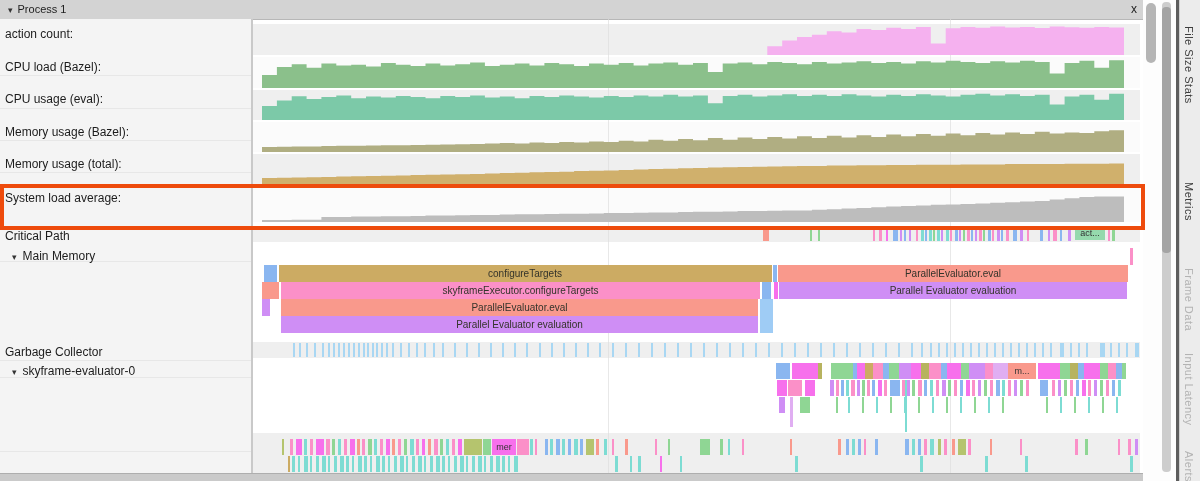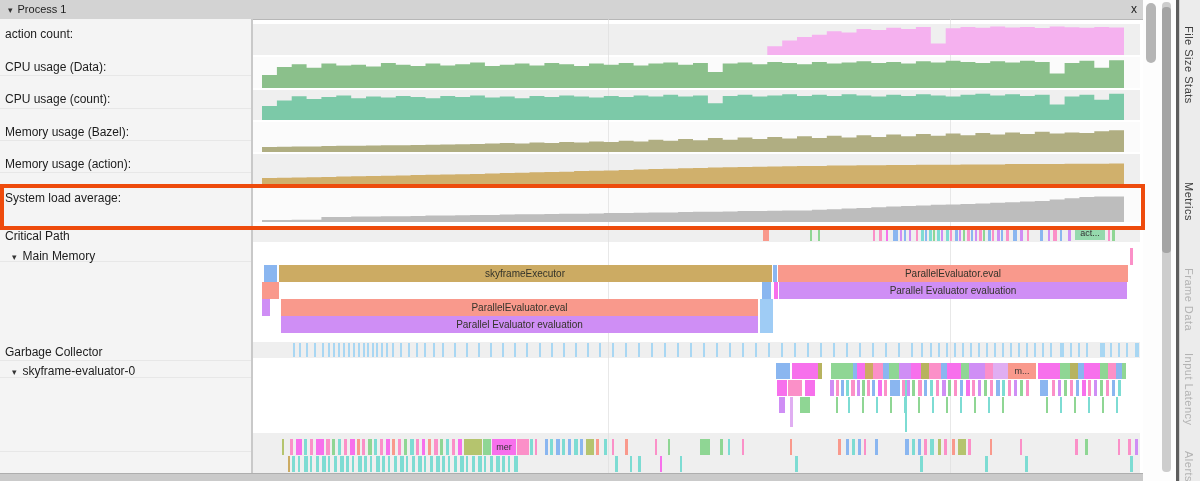--- a/index.html
+++ b/index.html
@@ -64,24 +64,24 @@
         <div class="lbl-sep" style="top: 121px;"></div>
         <div class="lbl-sep" style="top: 153px;"></div>
         <div class="lbl-sep" style="top: 242px;"></div>
         <div class="lbl-sep" style="top: 341px;"></div>
         <div class="lbl-sep" style="top: 358px;"></div>
         <div class="lbl-sep" style="top: 432px;"></div>
       </div>
     <div id="label-divider" class="abs"></div>
 
     <div class="row-label" style="top:27px">action count:</div>
-    <div class="row-label" style="top:60px">CPU usage (Data):</div>
-    <div class="row-label" style="top:92px">CPU usage (count):</div>
+    <div class="row-label" style="top:60px">CPU load (Bazel):</div>
+    <div class="row-label" style="top:92px">CPU usage (eval):</div>
     <div class="row-label" style="top:125px">Memory usage (Bazel):</div>
-    <div class="row-label" style="top:157px">Memory usage (action):</div>
+    <div class="row-label" style="top:157px">Memory usage (total):</div>
     <div class="row-label" style="top:191px">System load average:</div>
     <div class="row-label" style="top:229px">Critical Path</div>
     <div class="thread-label" style="top:249px">
       <span class="tg">▾</span><span>Main Memory</span>
     </div>
     <div class="row-label" style="top:345px">Garbage Collector</div>
     <div class="thread-label" style="top:364px">
       <span class="tg">▾</span><span>skyframe-evaluator-0</span>
     </div>
 
@@ -153,25 +153,26 @@
         <div class="tick" style="left: 1040px; top: 228px; width: 3px; height: 13px; background: rgb(138, 182, 240);"></div>
         <div class="tick" style="left: 1048px; top: 228px; width: 2px; height: 13px; background: rgb(207, 142, 245);"></div>
         <div class="tick" style="left: 1053px; top: 228px; width: 4px; height: 13px; background: rgb(251, 144, 200);"></div>
         <div class="tick" style="left: 1060px; top: 228px; width: 2px; height: 13px; background: rgb(138, 182, 240);"></div>
         <div class="tick" style="left: 1068px; top: 228px; width: 3px; height: 13px; background: rgb(207, 142, 245);"></div>
         <div class="tick" style="left: 1108px; top: 228px; width: 2px; height: 13px; background: rgb(251, 144, 200);"></div>
         <div class="tick" style="left: 1112px; top: 228px; width: 3px; height: 13px; background: rgb(143, 214, 148);"></div>
         <div class="badge" style="left: 1075px; top: 226px; width: 30px; height: 14px; background: rgb(149, 217, 173); line-height: 14px;">act...</div>
         <div class="fbar" style="left: 1130px; top: 248px; width: 3px; height: 17px; background: rgb(251, 144, 200);"></div>
         <div class="fbar" style="left: 264px; top: 265px; width: 13px; height: 17px; background: rgb(138, 182, 240);"></div>
-        <div class="fbar" style="left: 279px; top: 265px; width: 492px; height: 17px; background: rgb(204, 171, 99);">skyframeExecutor</div>
+        <div class="fbar" style="left: 279px; top: 265px; width: 492px; height: 17px; background: rgb(204, 171, 99);">configureTargets</div>
         <div class="fbar" style="left: 762px; top: 265px; width: 10px; height: 17px; background: rgb(204, 171, 99);"></div>
         <div class="fbar" style="left: 773px; top: 265px; width: 4px; height: 17px; background: rgb(138, 182, 240);"></div>
         <div class="fbar" style="left: 778px; top: 265px; width: 350px; height: 17px; background: rgb(249, 153, 140);">ParallelEvaluator.eval</div>
         <div class="fbar" style="left: 262px; top: 282px; width: 17px; height: 17px; background: rgb(249, 153, 140);"></div>
+        <div class="fbar" style="left: 281px; top: 282px; width: 479px; height: 17px; background: rgb(251, 144, 200);">skyframeExecutor.configureTargets</div>
         <div class="fbar" style="left: 762px; top: 282px; width: 9px; height: 17px; background: rgb(138, 182, 240);"></div>
         <div class="fbar" style="left: 774px; top: 282px; width: 4px; height: 17px; background: rgb(247, 112, 236);"></div>
         <div class="fbar" style="left: 779px; top: 282px; width: 348px; height: 17px; background: rgb(207, 142, 245);">Parallel Evaluator evaluation</div>
         <div class="fbar" style="left: 262px; top: 299px; width: 8px; height: 17px; background: rgb(207, 142, 245);"></div>
         <div class="fbar" style="left: 281px; top: 299px; width: 477px; height: 17px; background: rgb(249, 153, 140);">ParallelEvaluator.eval</div>
         <div class="fbar" style="left: 760px; top: 299px; width: 13px; height: 34px; background: rgb(159, 204, 245);"></div>
         <div class="fbar" style="left: 281px; top: 316px; width: 477px; height: 17px; background: rgb(207, 142, 245);">Parallel Evaluator evaluation</div>
         <div class="tick" style="left: 293px; top: 343px; width: 2px; height: 14px; background: rgb(169, 215, 243);"></div>
         <div class="tick" style="left: 299px; top: 343px; width: 2px; height: 14px; background: rgb(169, 215, 243);"></div>
         <div class="tick" style="left: 306px; top: 343px; width: 2px; height: 14px; background: rgb(169, 215, 243);"></div>

